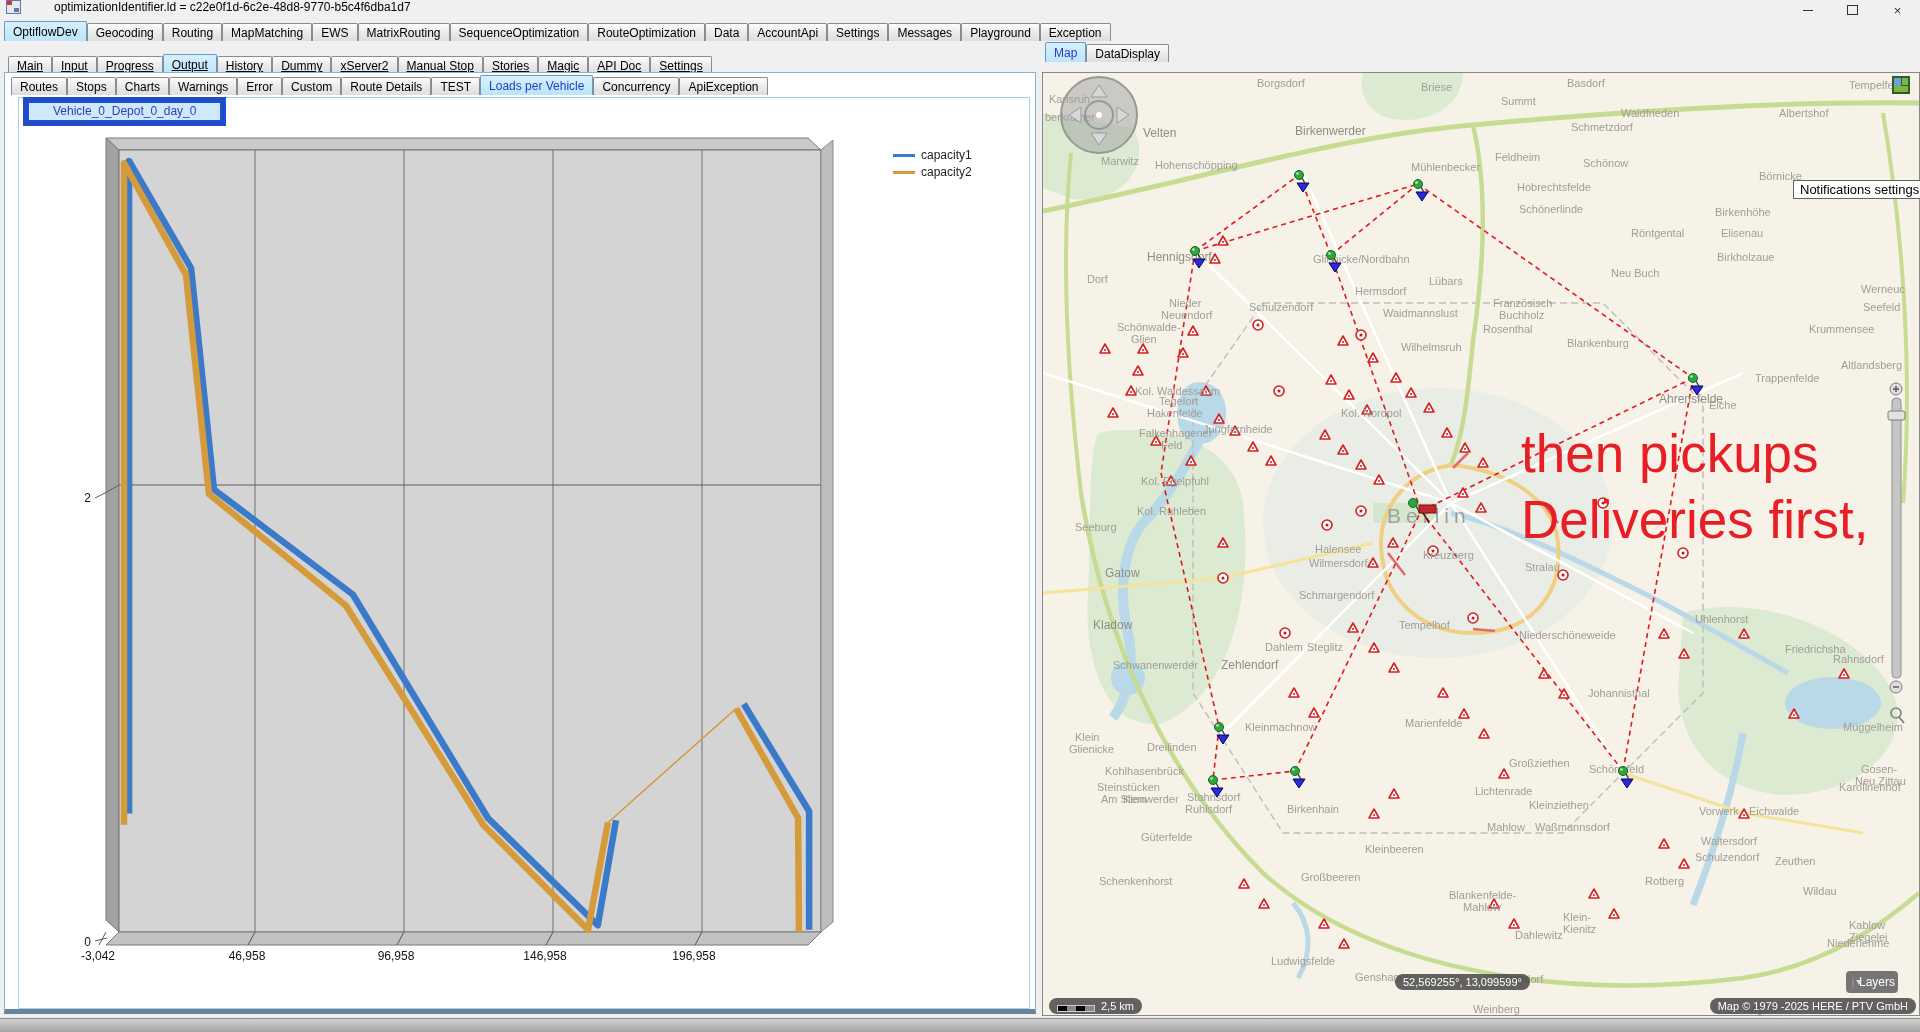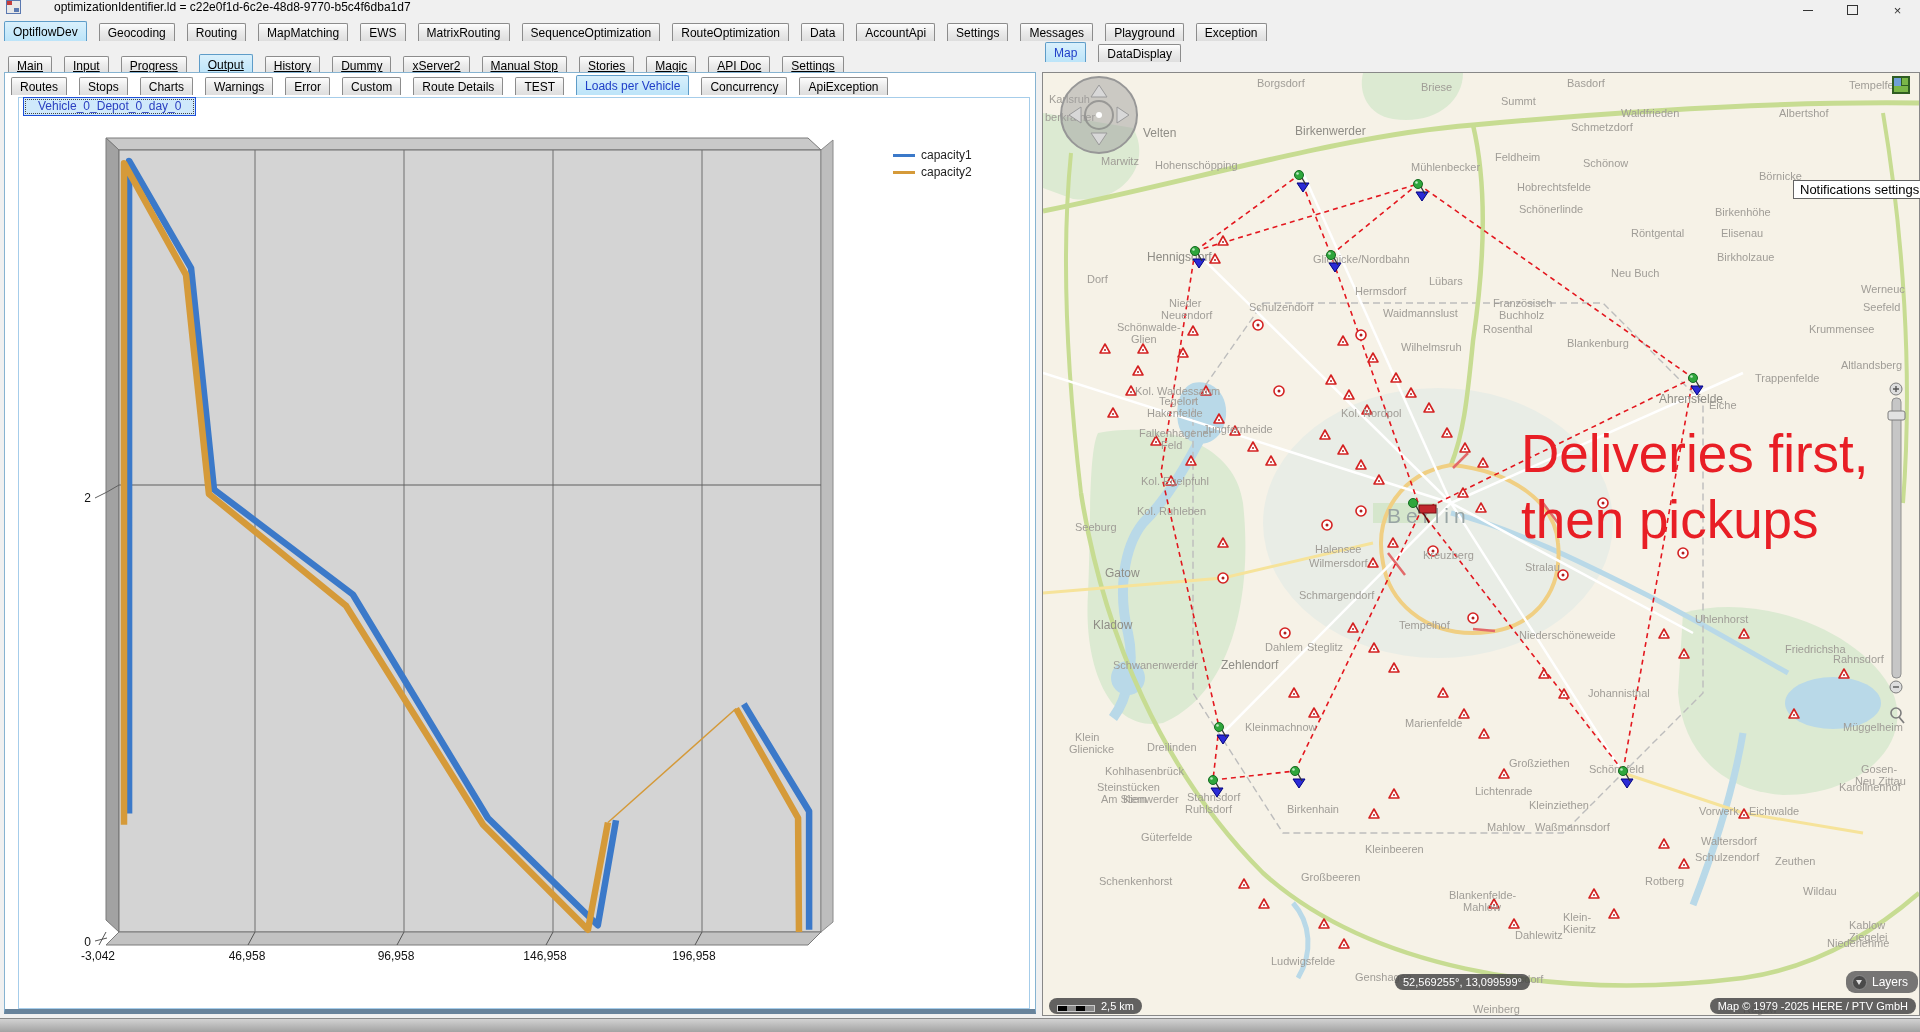--- a/index.html
+++ b/index.html
@@ -10,36 +10,36 @@
   #app-icon{width:13px;height:12px;margin:0 5px 0 6px;position:relative;background:#e8e8e8;
     border:1px solid #5a78b0;}
   #app-icon:before{content:"";position:absolute;left:0;top:0;width:5px;height:4px;background:#c43c3c;}
   #app-icon:after{content:"";position:absolute;right:1px;bottom:1px;width:5px;height:4px;background:#5a78b0;}
   #win-controls{margin-left:auto;display:flex;height:20px;}
   .winbtn{width:45px;height:20px;display:flex;align-items:center;justify-content:center;color:#333;font-size:13px;}
   .glyph-min{width:10px;height:1px;background:#333;display:block;}
   .glyph-max{width:9px;height:8px;border:1px solid #333;display:block;}
   
   .tabrow{position:absolute;display:flex;align-items:flex-end;}
-  .tab{height:16px;line-height:16px;padding:1px 8px 0 8px;margin-right:12px;font-size:12px;
+  .tab{height:16px;line-height:16px;padding:1px 8px 0 8px;margin-right:0;font-size:12px;
     background:linear-gradient(#fdfdfd,#ececec 45%,#dedede);border:1px solid #8c8c8c;border-bottom:none;
     border-radius:2px 2px 0 0;color:#000;white-space:nowrap;cursor:default;}
   .tab.sel{background:linear-gradient(#d9f0fc,#bce4f9);border-color:#5e9cc8;height:18px;line-height:18px;}
   .tabs3 .tab.sel, .tabR .tab.sel{color:#1f3ec8;}
   #tabs1{left:4px;top:21px;}
   #tabs2{left:8px;top:54px;text-decoration:underline;}
   #tabsR{left:1045px;top:42px;}
   
   #left-panel{position:absolute;left:4px;top:72px;width:1032px;height:942px;background:#fff;
     border:1px solid #86b3d1;border-bottom:5px solid #68839b;box-sizing:border-box;}
   #tabs3{left:6px;top:2px;position:absolute;display:flex;align-items:flex-end;}
   #chart-page{position:absolute;left:13px;top:24px;width:1012px;height:912px;background:#ffffff;
     border:1px solid #a6cdea;box-sizing:border-box;}
-  #vehicle-tab{position:absolute;left:4px;top:-1px;height:17px;line-height:17px;padding:0 14px;
-    font-size:12px;color:#2a3fc0;background:#cfe9fb;border:1px solid #1d4ed8;outline:1px dotted #444;outline-offset:-3px;}
+  #vehicle-tab{position:absolute;left:4px;top:-1px;height:17px;line-height:17px;padding:0 24px;
+    font-size:12px;color:#2a3fc0;background:#cfe9fb;border:6px solid #1d4ed8;outline:1px dotted #444;outline-offset:-3px;}
   #chart-svg{position:absolute;left:0;top:0;}
   .tick{font-size:12px;fill:#111;font-family:"Liberation Sans",sans-serif;}
   #legend{position:absolute;left:874px;top:50px;font-size:12px;color:#222;}
   .leg-item{display:flex;align-items:center;margin-bottom:3px;}
   .leg-line{width:22px;height:3px;margin-right:6px;}
   
   #right-panel{position:absolute;left:1042px;top:72px;width:878px;height:944px;background:#f6f2e7;
     border:1px solid #888;box-sizing:border-box;}
   #map-svg{position:absolute;left:0;top:0;}
   .town{font-size:11px;fill:#a09d97;font-family:"Liberation Sans",sans-serif;}
@@ -51,22 +51,22 @@
     border:2px solid #2f5d22;box-sizing:border-box;}
   #overview-icon:before{content:"";position:absolute;left:0;top:0;width:7px;height:8px;background:#6f9fd8;border-right:1px solid #2f5d22;}
   #overview-icon:after{content:"";position:absolute;right:0;top:7px;left:7px;height:1px;background:#2f5d22;}
   .pill{position:absolute;background:rgba(72,72,72,.85);color:#fff;font-size:11px;border-radius:9px;
     padding:2px 8px;display:flex;align-items:flex-end;white-space:nowrap;}
   #scale-pill{left:6px;top:925px;}
   #scale-bar{display:inline-flex;margin-right:6px;border:1px solid #ccc;}
   #scale-bar span{width:9px;height:5px;display:block;}
   #coord-pill{left:352px;top:901px;}
   #attr-pill{right:3px;top:925px;}
-  #layers-btn{position:absolute;left:803px;top:898px;width:72px;height:22px;background:rgba(95,95,95,.85);
-    border-radius:9px;color:#fff;font-size:12px;display:flex;align-items:center;padding:0 6px;box-sizing:border-box;}
+  #layers-btn{position:absolute;left:803px;top:898px;width:52px;height:22px;background:rgba(95,95,95,.85);
+    border-radius:4px;color:#fff;font-size:12px;display:flex;align-items:center;padding:0 6px;box-sizing:border-box;}
   #layers-globe{width:13px;height:13px;border-radius:50%;background:#4a4a4a;border:1px solid #8a8a8a;
     margin-right:5px;position:relative;}
   #layers-globe:before{content:"";position:absolute;left:3px;top:4px;border-left:3px solid transparent;
     border-right:3px solid transparent;border-top:5px solid #ddd;}
   #bottom-strip{position:absolute;left:0;top:1018px;width:1920px;height:14px;
     background:linear-gradient(#d2d2d2,#9f9f9f);border-top:1px solid #8a8a8a;}
 </style>
 </head>
 <body>
 
@@ -603,22 +603,22 @@
       <circle cx="853" cy="316" r="6" fill="#ddd" stroke="#7d7d7d"></circle>
       <path d="M850,316 L856,316 M853,313 L853,319" stroke="#555" stroke-width="1.4"></path>
       <circle cx="853" cy="614" r="6" fill="#ddd" stroke="#7d7d7d"></circle>
       <path d="M850,614 L856,614" stroke="#555" stroke-width="1.4"></path>
       <circle cx="853" cy="640" r="5" fill="none" stroke="#7d7d7d" stroke-width="1.6"></circle>
       <path d="M856,644 L861,650" stroke="#7d7d7d" stroke-width="1.8"></path>
     </g>
   </svg>
 
   <div id="annotation" style="color: rgb(232, 30, 37);">
+    <div>then pickups</div>
     <div>Deliveries first,</div>
-    <div>then pickups</div>
   </div>
 
   <div id="tooltip">Notifications settings</div>
   <div id="overview-icon"></div>
 
   <div id="scale-pill" class="pill">
     <span id="scale-bar">
         <span style="background: rgb(0, 0, 0);"></span>
         <span style="background: rgb(136, 136, 136);"></span>
         <span style="background: rgb(0, 0, 0);"></span>

